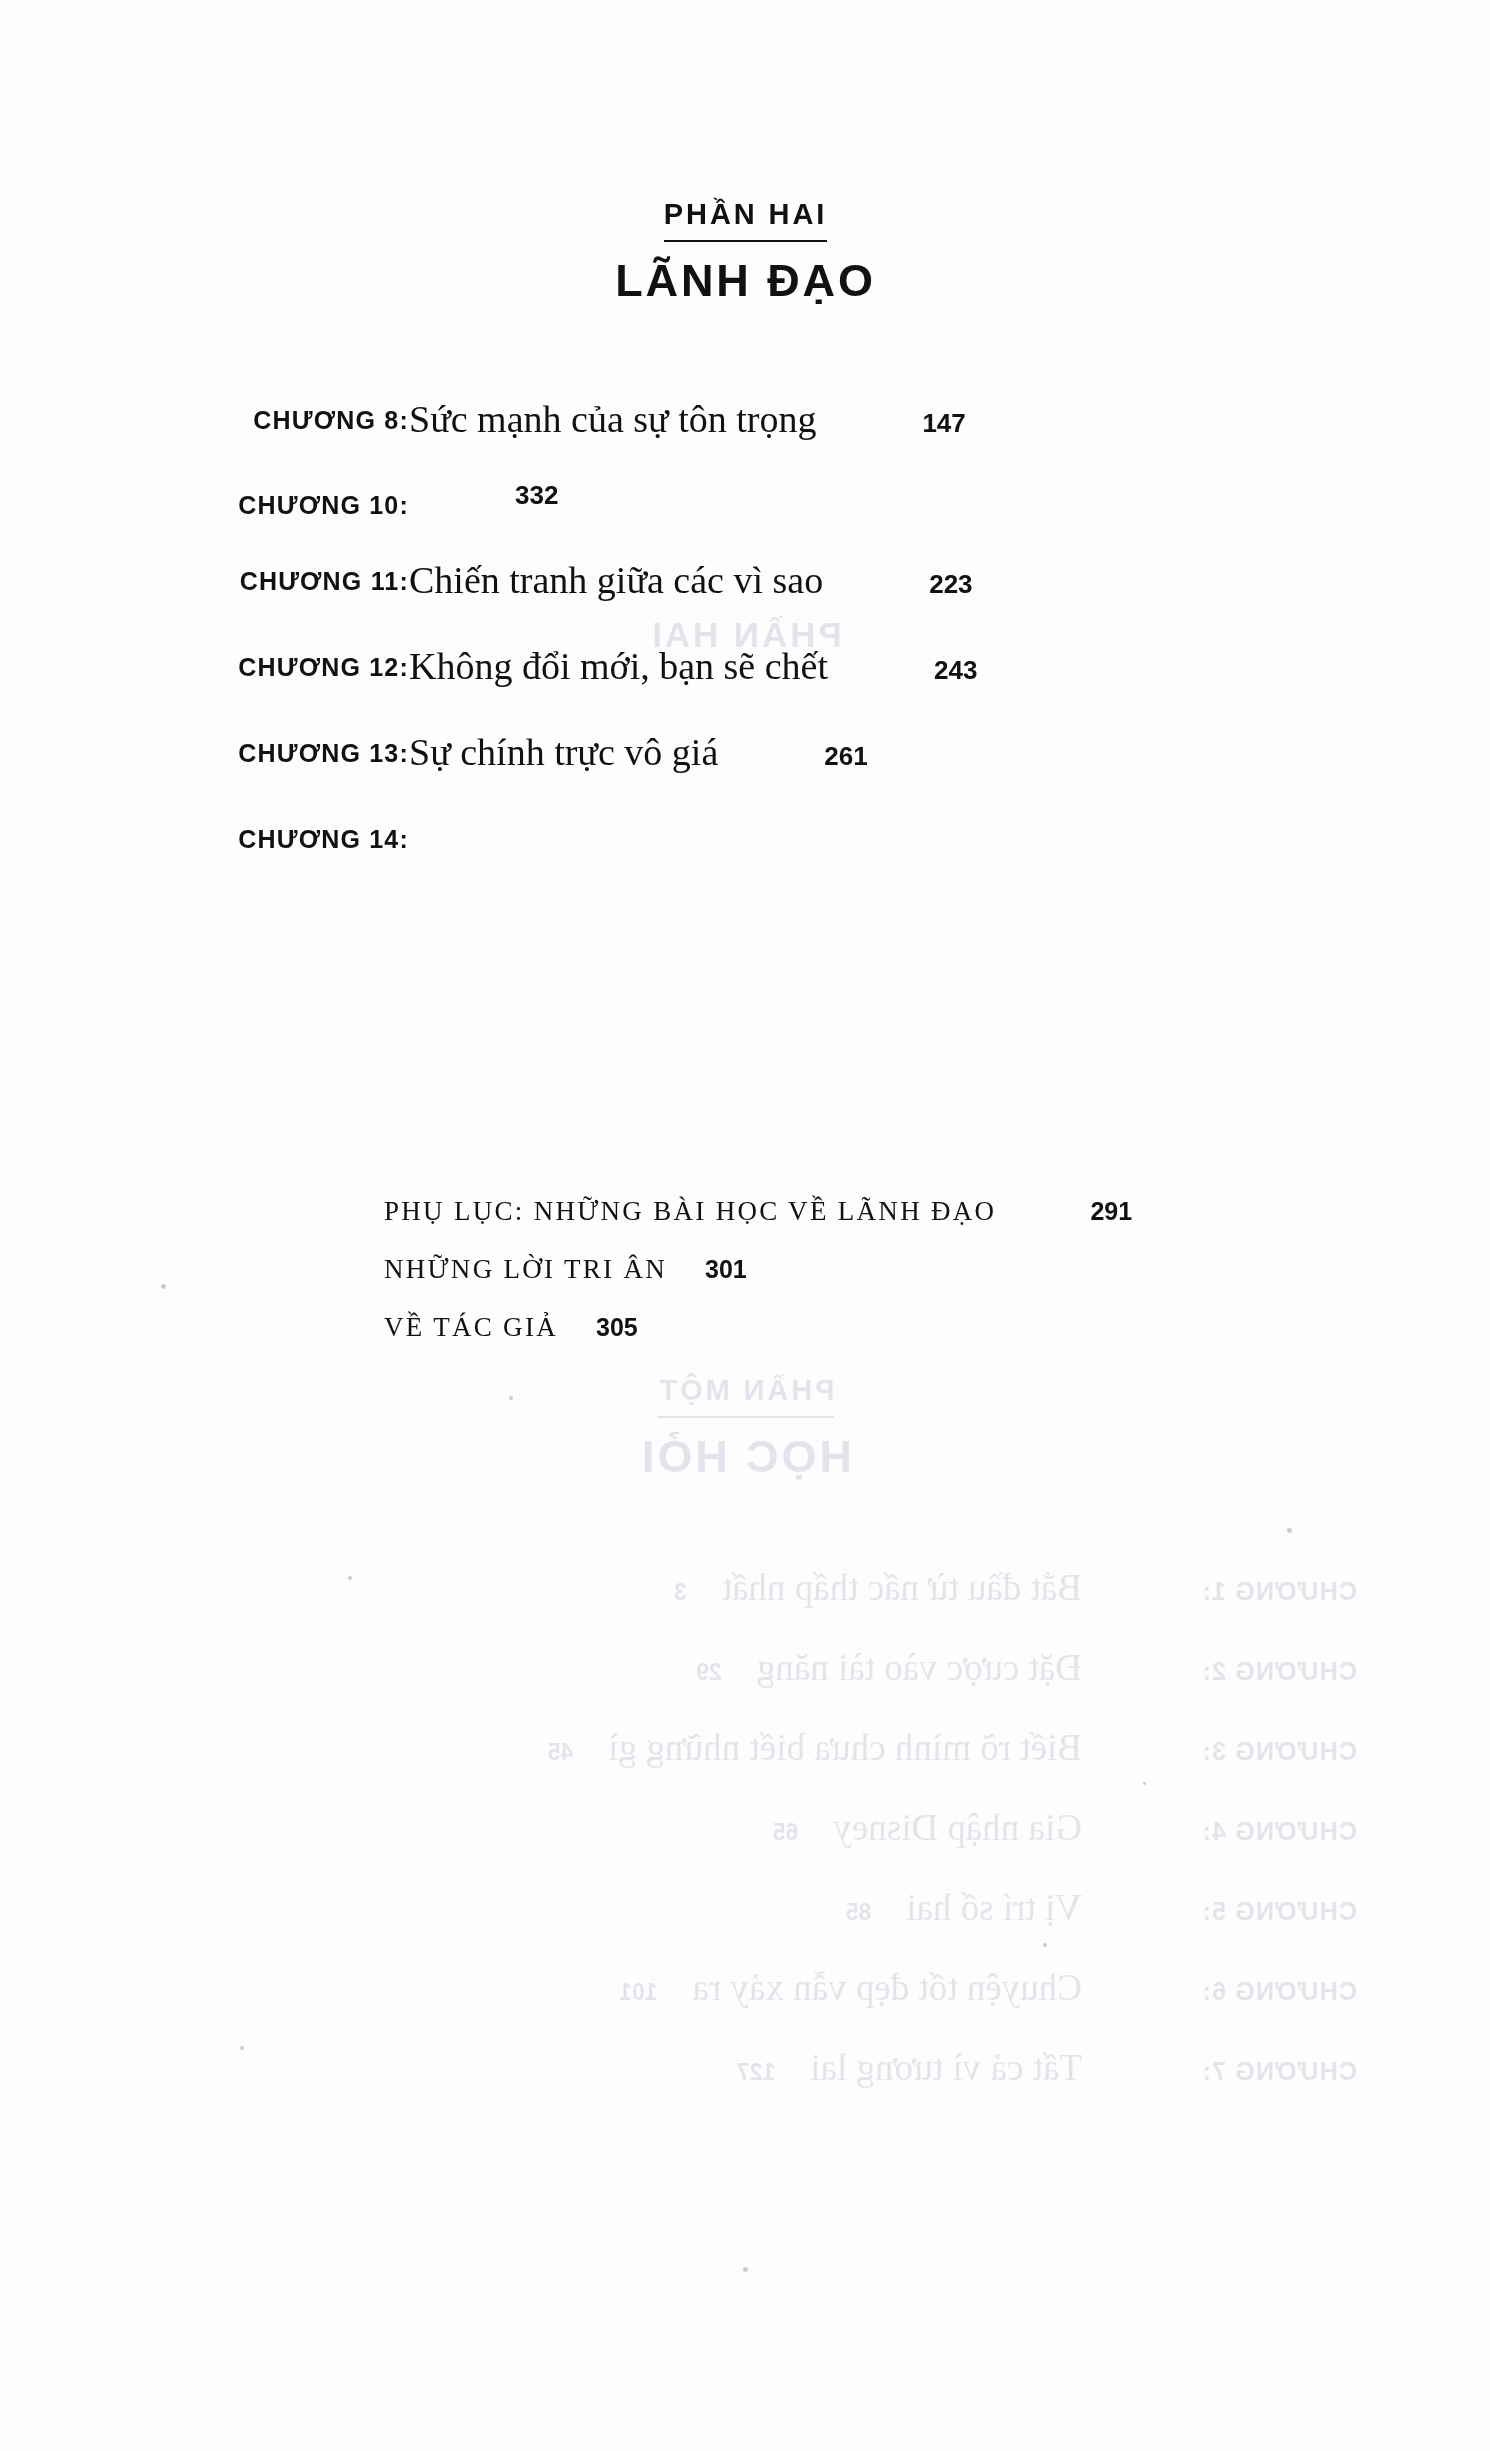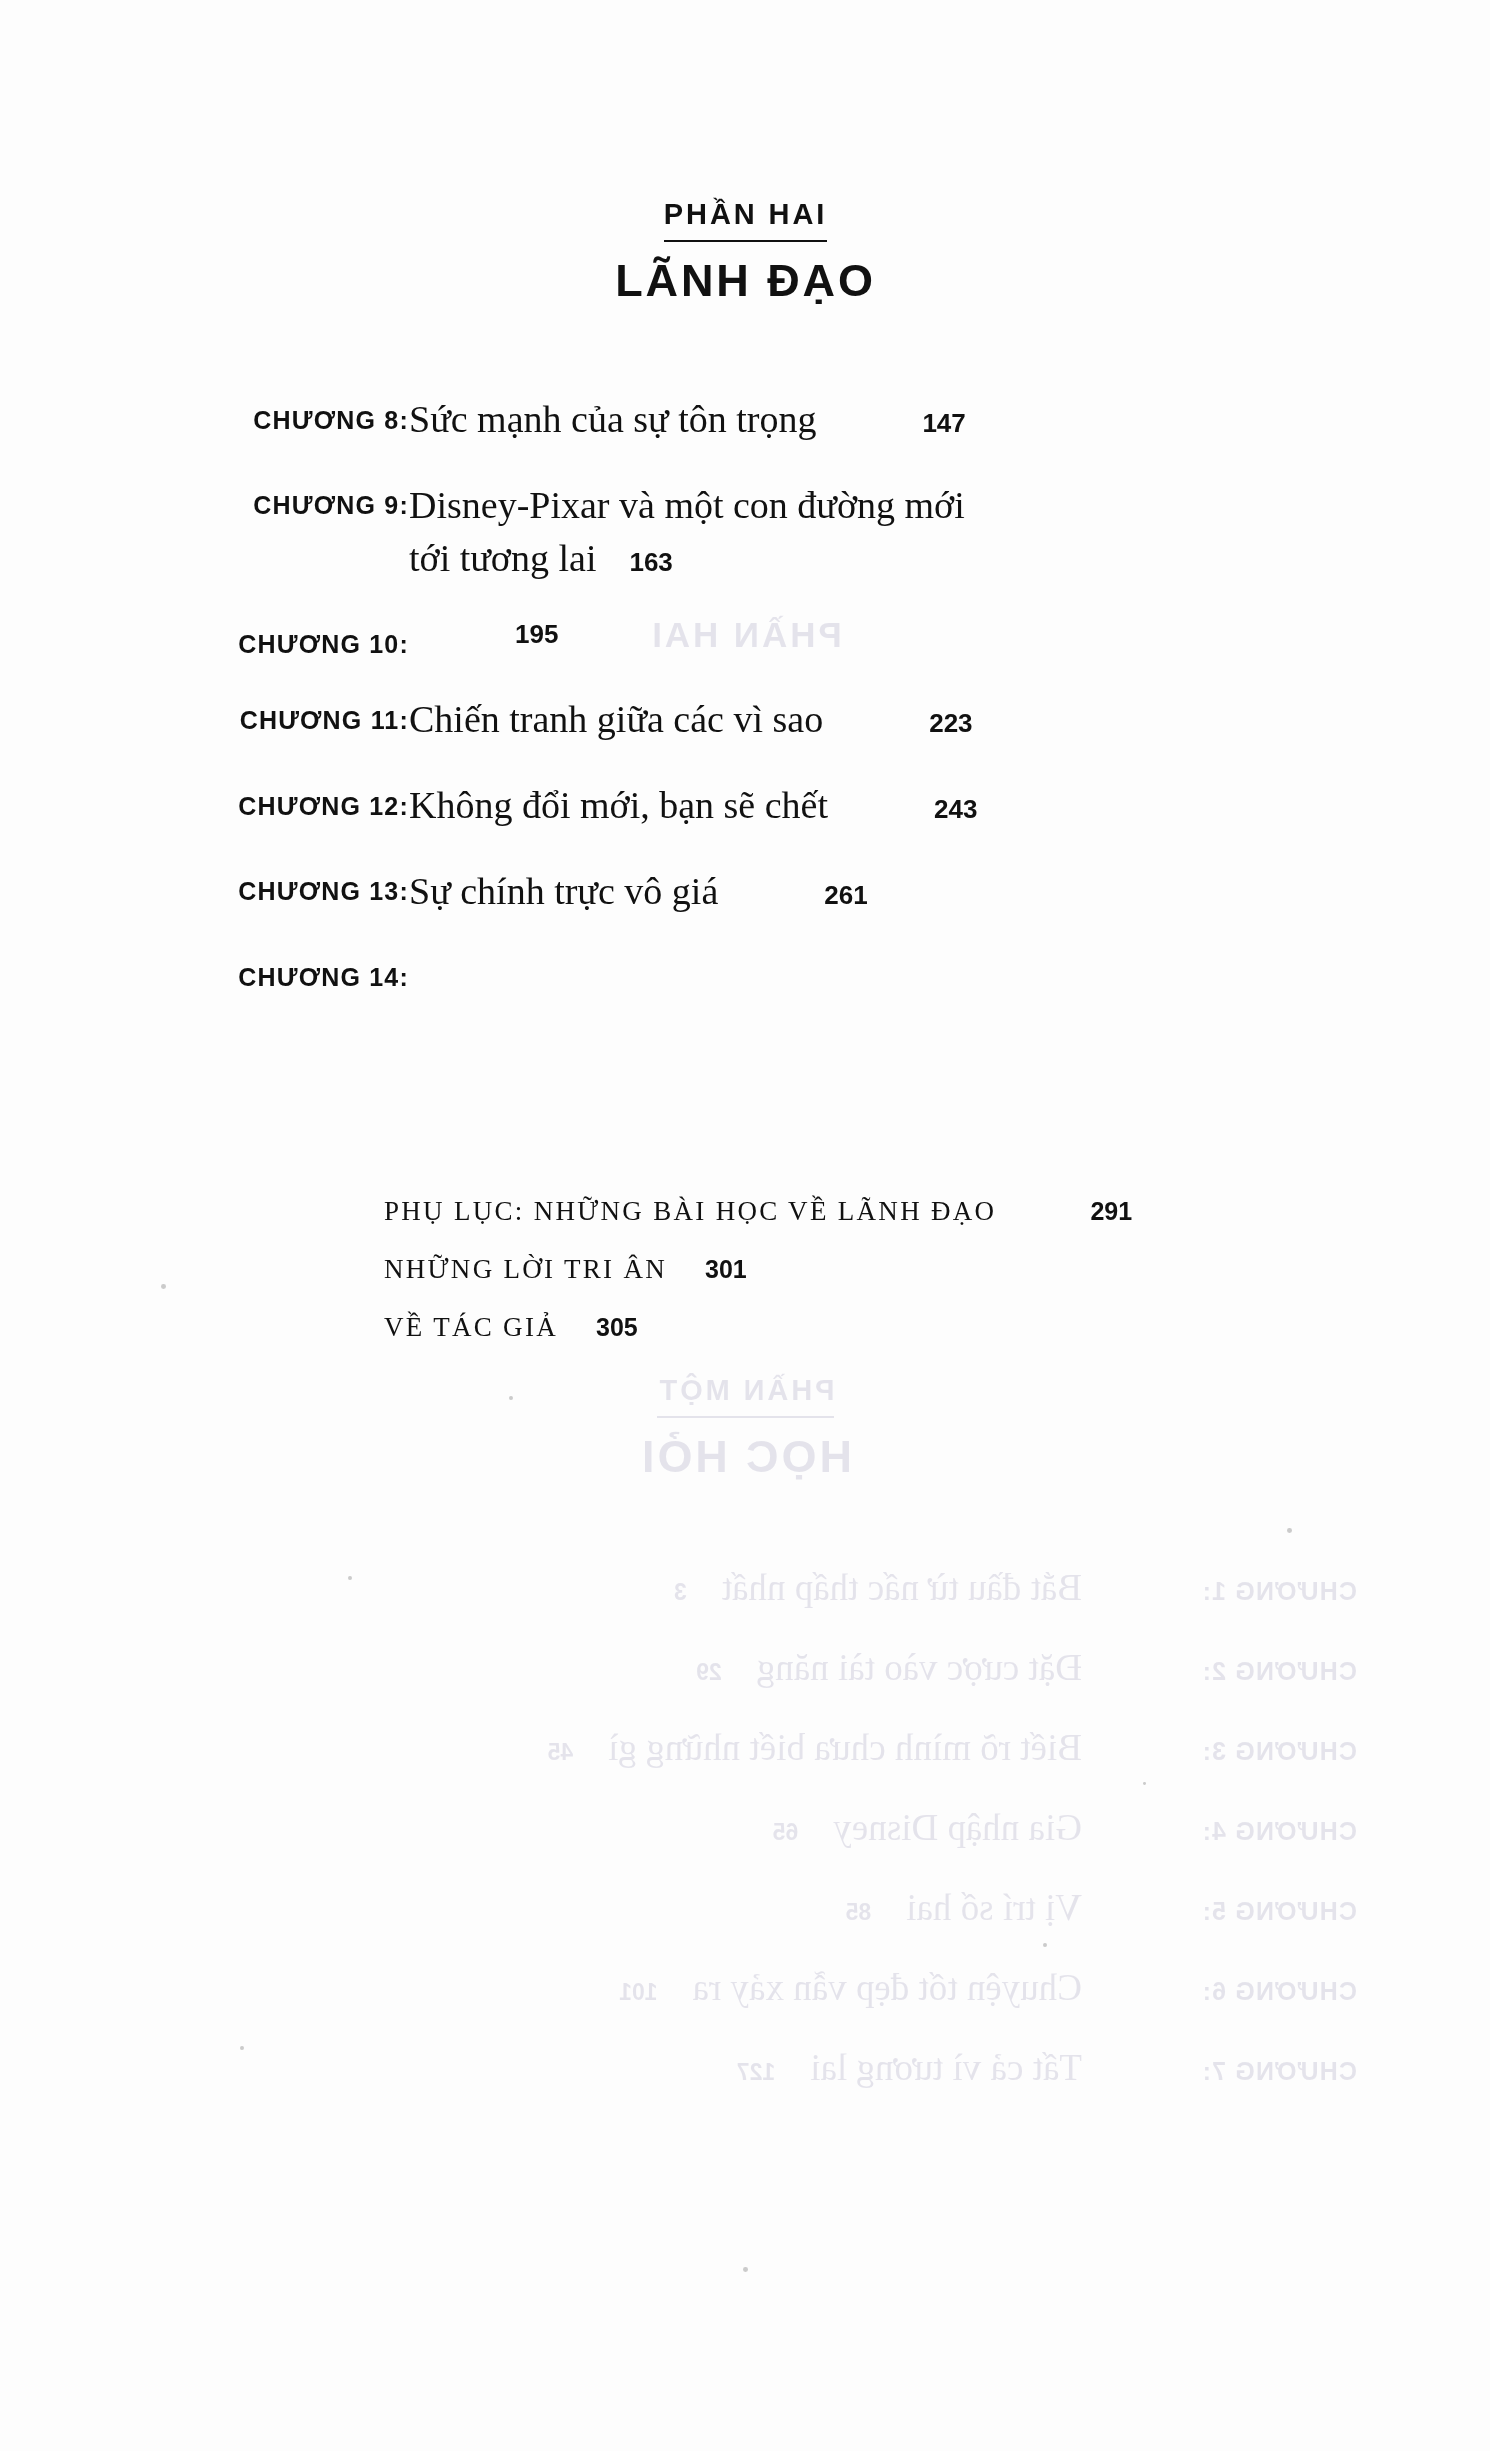--- a/index.html
+++ b/index.html
@@ -286,38 +286,26 @@
     <div class="toc-row">
       <div class="chap-label">CHƯƠNG 8:</div>
       <div class="chap-body">
         <div class="chap-line">
           <span class="chap-title">Sức mạnh của sự tôn trọng</span>
           <span class="chap-page far">147</span>
         </div>
       </div>
     </div>
 
-    <div class="toc-row">
-      <div class="chap-label">CHƯƠNG 9:</div>
-      <div class="chap-body">
-        <div class="chap-line">
-          <span class="chap-title">Disney-Pixar và một con đường mới</span>
-        </div>
-        <div class="chap-title-2">
-          <span>tới tương lai</span>
-          <span class="chap-page">163</span>
-        </div>
-      </div>
-    </div>
 
     <div class="toc-row">
       <div class="chap-label">CHƯƠNG 10:</div>
       <div class="chap-body">
         <div class="chap-line">
-          <span class="chap-page far">195</span>
+          <span class="chap-page far">332</span>
         </div>
       </div>
     </div>
 
     <div class="toc-row">
       <div class="chap-label">CHƯƠNG 11:</div>
       <div class="chap-body">
         <div class="chap-line">
           <span class="chap-title">Chiến tranh giữa các vì sao</span>
           <span class="chap-page far">223</span>

